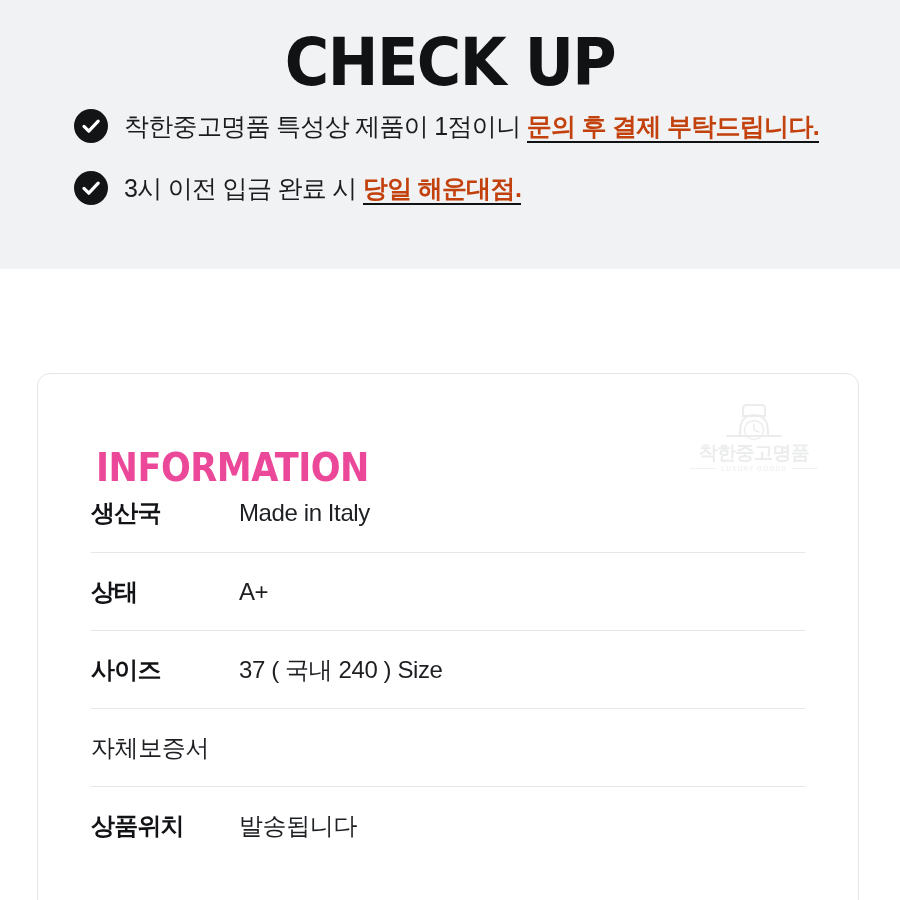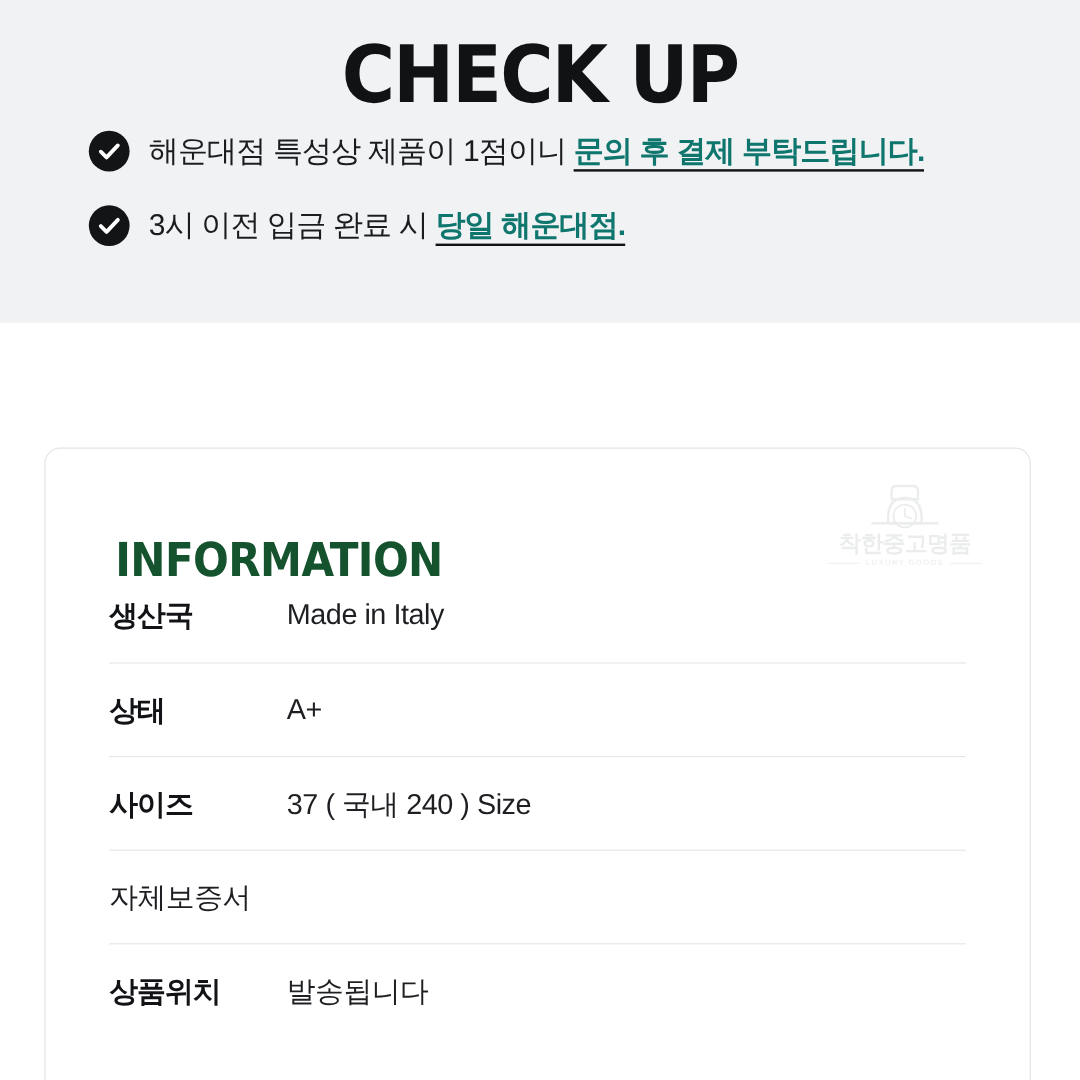--- a/index.html
+++ b/index.html
@@ -85,21 +85,21 @@
     margin-left: 50px;
     font-size: 25px;
     line-height: 34px;
     color: #1a1c1e;
     font-weight: 400;
     white-space: nowrap;
     letter-spacing: -0.7px;
   }
   .checkup-text .em {
     font-weight: 700;
-    color: #0f766e;
+    color: #c2410c;
     border-bottom: 2.5px solid #111214;
     padding-bottom: 1px;
   }
 
   
   .info-card {
     position: absolute;
     left: 37px;
     top: 373px;
     width: 822px;
@@ -116,21 +116,21 @@
   }
 
   .info-title {
     position: absolute;
     left: 58px;
     top: 42px;
     font-size: 39px;
     line-height: 1;
     font-weight: 900;
     letter-spacing: -0.5px;
-    color: #14532d;
+    color: #ec4899;
     font-family: "DejaVu Sans", "Liberation Sans", sans-serif;
     font-stretch: condensed;
   }
 
   
   .brand-logo {
     position: absolute;
     right: 38px;
     top: 28px;
     width: 132px;
@@ -212,21 +212,21 @@
 
     <div class="checkup-list">
 
       <div class="checkup-row">
         <span class="check-icon">
           <svg width="34" height="34" viewBox="0 0 34 34" aria-hidden="true">
             <path d="M10 17.4 L14.8 22.2 L24.2 12.2" fill="none" stroke="#ffffff" stroke-width="3.2" stroke-linecap="round" stroke-linejoin="round"></path>
           </svg>
         </span>
         <p class="checkup-text">
-          <span>해운대점 특성상 제품이 1점이니 </span><span class="em">문의 후 결제 부탁드립니다.</span>
+          <span>착한중고명품 특성상 제품이 1점이니 </span><span class="em">문의 후 결제 부탁드립니다.</span>
         </p>
       </div>
 
       <div class="checkup-row">
         <span class="check-icon">
           <svg width="34" height="34" viewBox="0 0 34 34" aria-hidden="true">
             <path d="M10 17.4 L14.8 22.2 L24.2 12.2" fill="none" stroke="#ffffff" stroke-width="3.2" stroke-linecap="round" stroke-linejoin="round"></path>
           </svg>
         </span>
         <p class="checkup-text">

